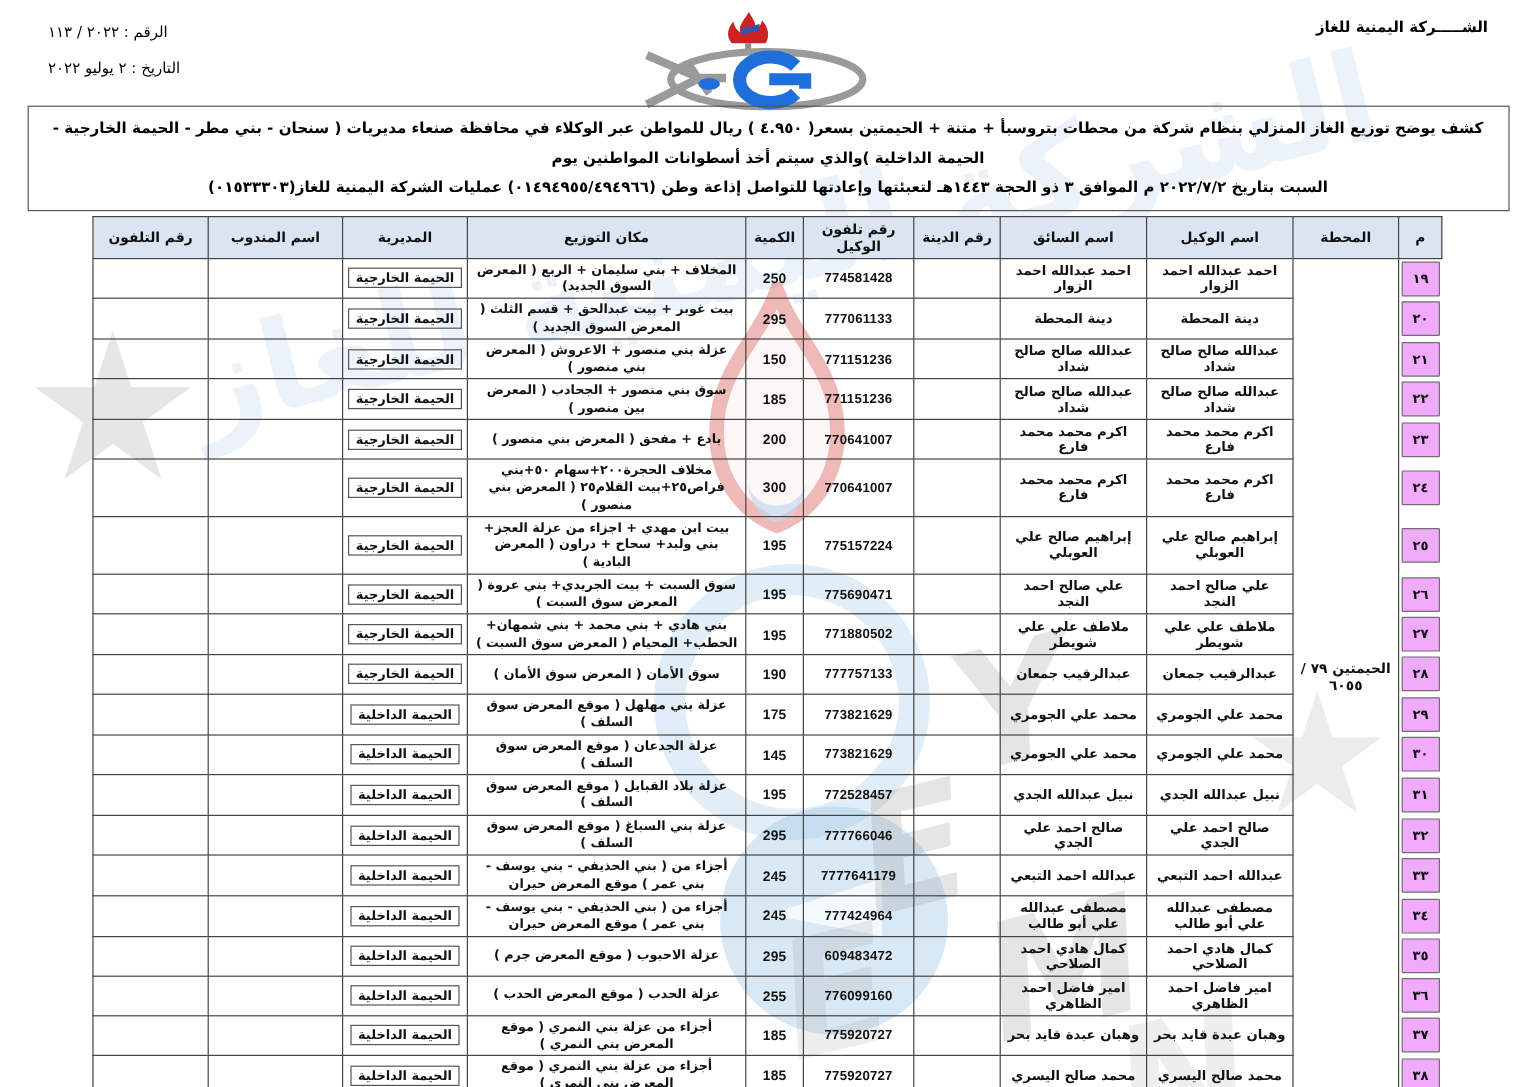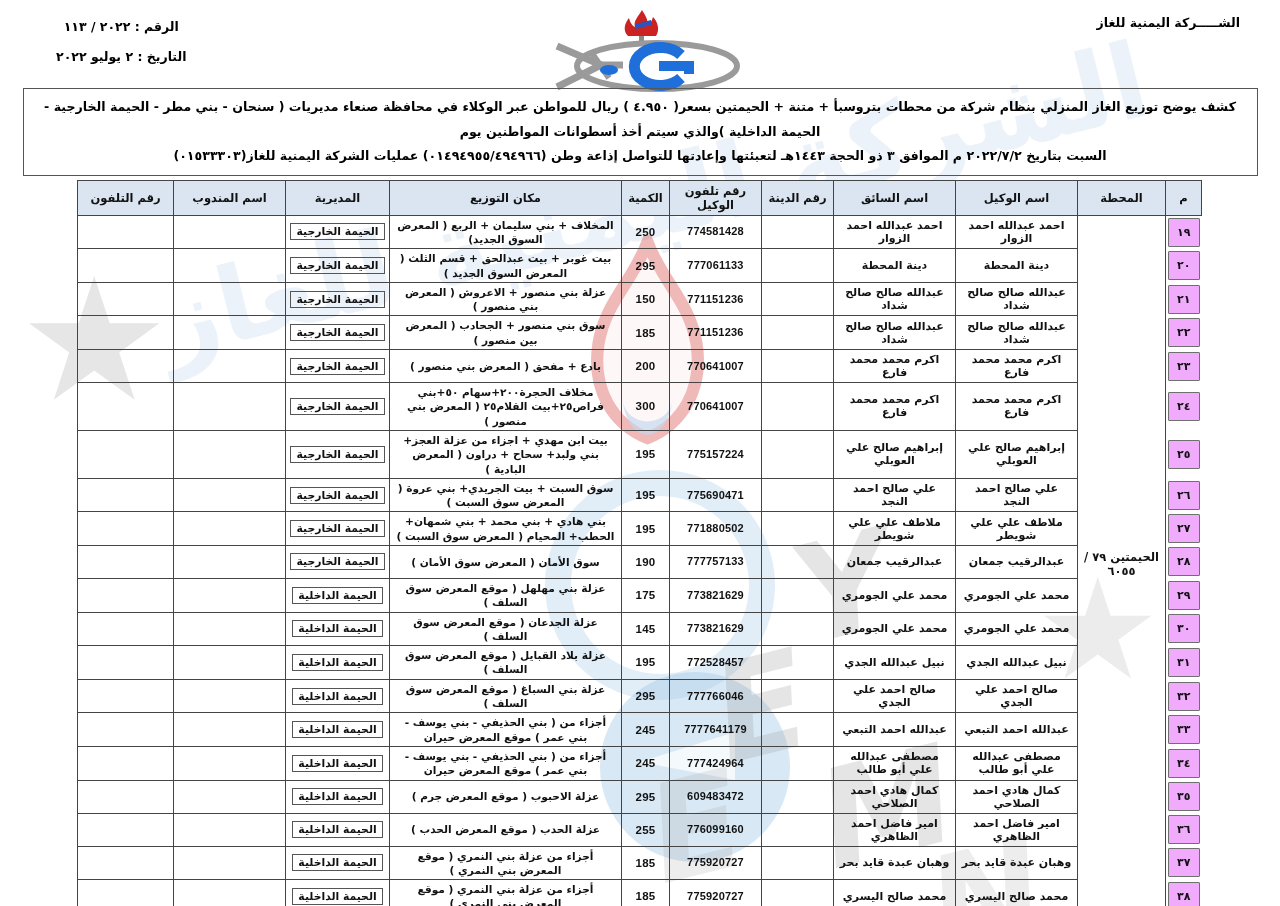--- a/index.html
+++ b/index.html
@@ -19,21 +19,21 @@
   .wm-circle .plane { position:absolute; left:40px; top:60px; width:0; height:0;
     border-top:30px solid transparent; border-bottom:18px solid transparent; border-right:95px solid #e8f2fa; }
   .wm-ring { position:absolute; width:230px; height:230px; border-radius:50%;
     border:26px solid #9cc3e4; opacity:.30; }
   .wm-flame { position:absolute; opacity:.40; }
 
   
   .hdr { position:relative; z-index:2; display:flex; justify-content:space-between;
     padding:8px 40px 0 40px; height:86px; }
   .hdr-right { text-align:center; font-weight:bold; font-size:12.5px; line-height:2.0; padding-top:2px; }
-  .hdr-left { text-align:center; font-weight:bold; font-size:12.5px; line-height:2.4; padding-top:4px;margin-left:16px; }
+  .hdr-left { text-align:left; font-weight:normal; font-size:12.5px; line-height:2.4; padding-top:4px; }
   .hdr-logo { width:210px; height:84px; display:flex; align-items:flex-start; justify-content:center; }
 
   
   .titlebox { position:relative; z-index:2; margin:2px auto 0 auto; width:1235px;
     border:1px solid #555; padding:6px 10px; text-align:center;
     font-weight:bold; font-size:12.6px; line-height:1.95; background:transparent; }
 
   
   .tblwrap { position:relative; z-index:2; margin:4px auto 0 auto; width:1124px; }
   table { border-collapse:collapse; table-layout:fixed; width:1124px; font-size:11px; }

